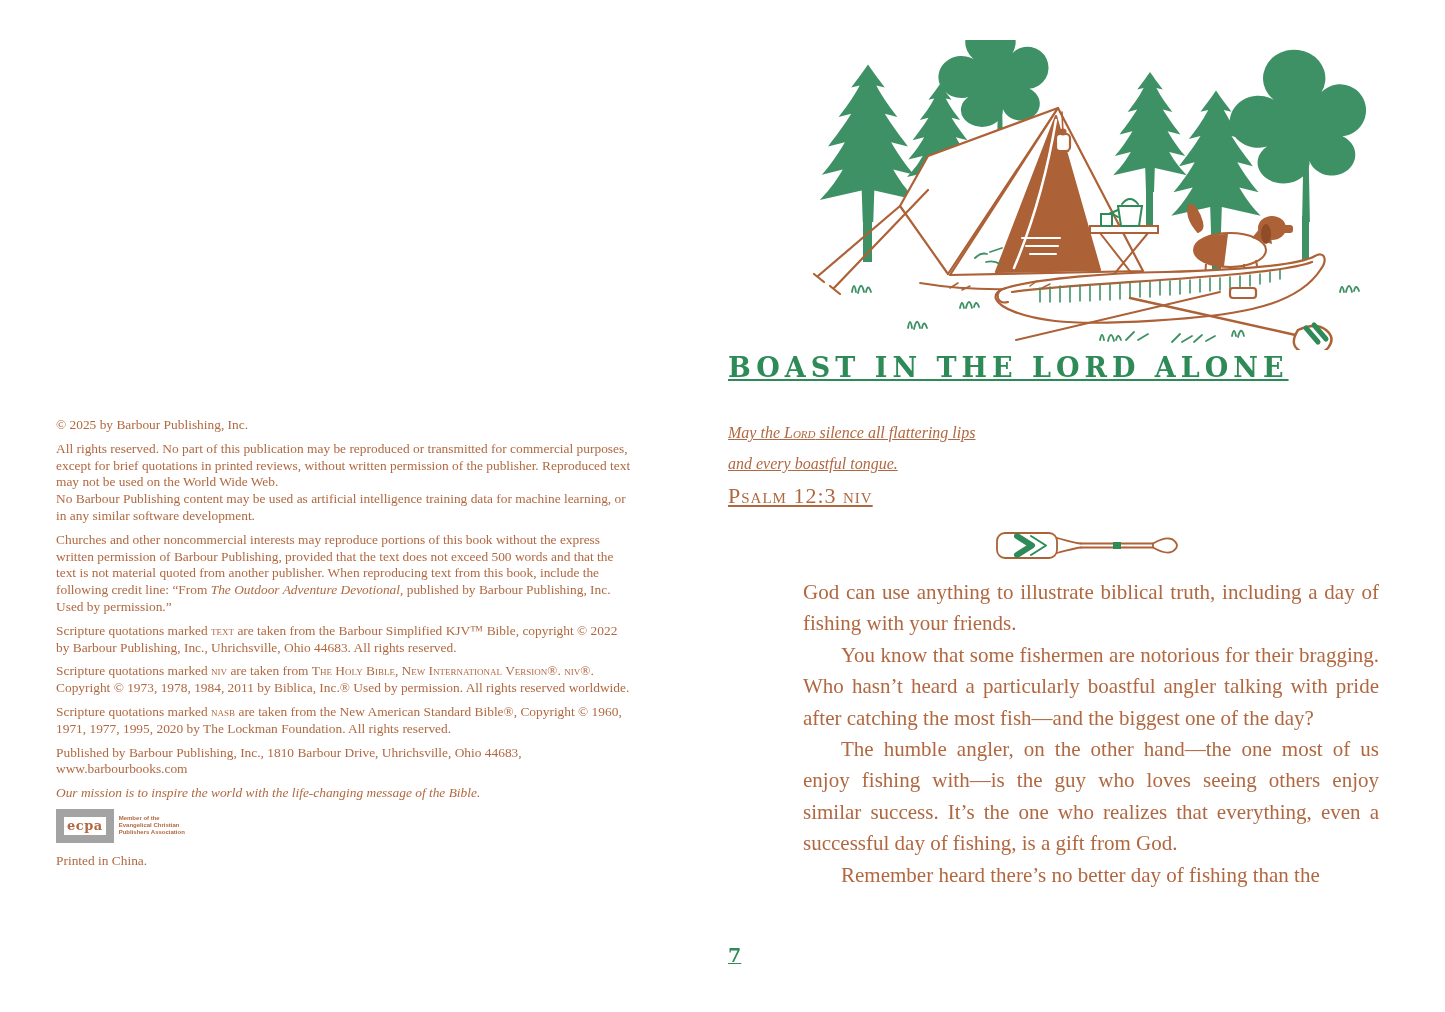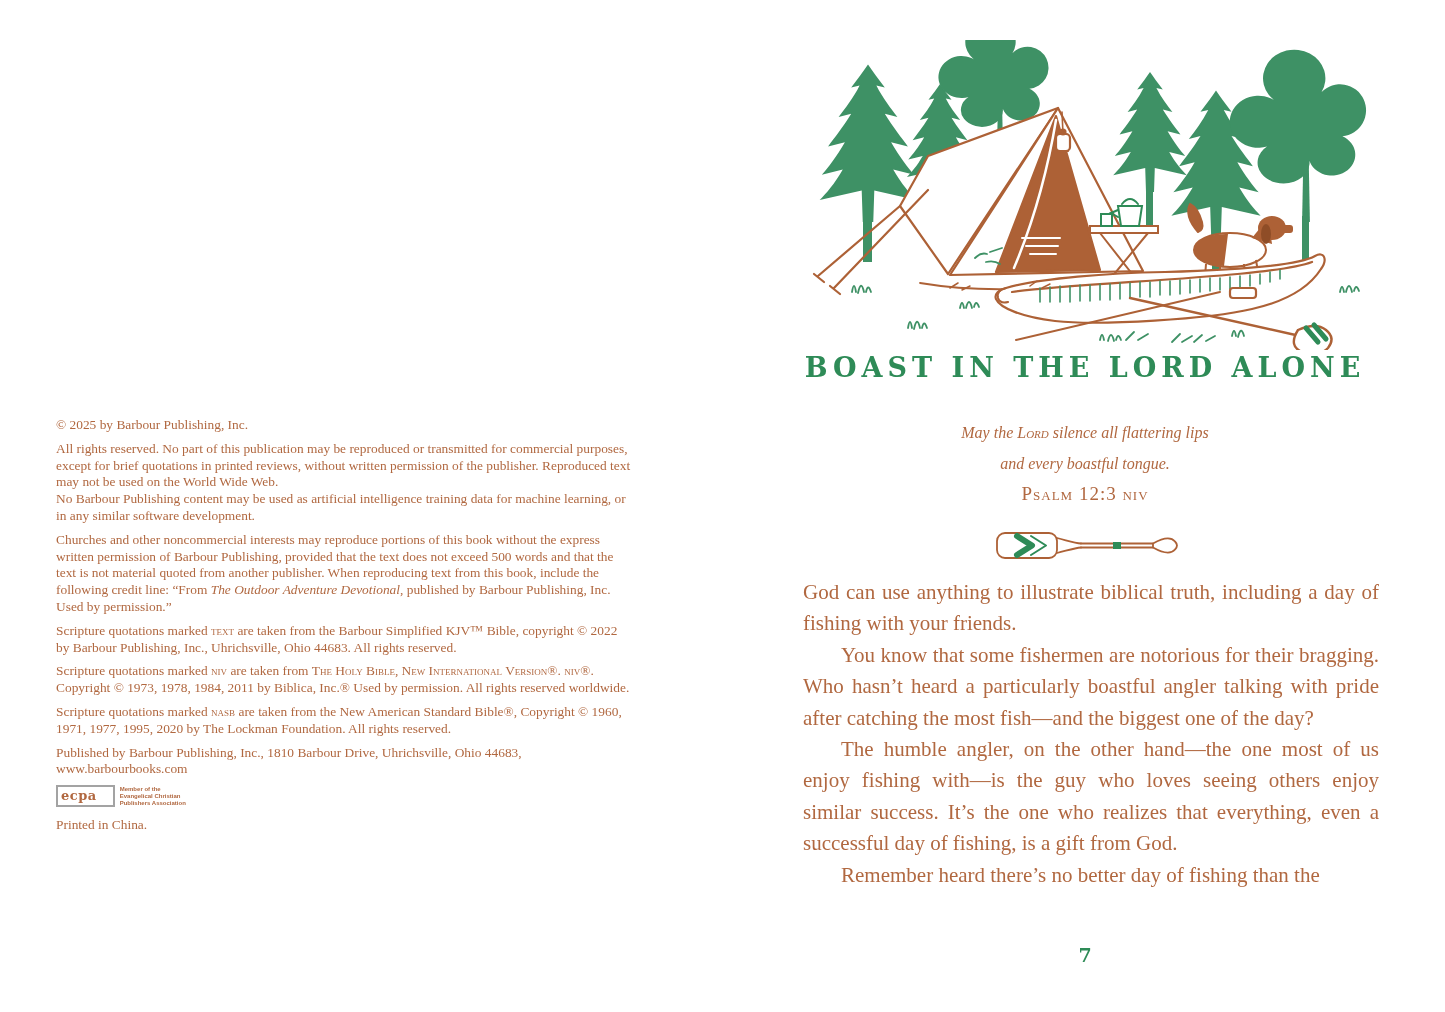--- a/index.html
+++ b/index.html
@@ -6,32 +6,32 @@
   .spread{position:relative;width:1445px;height:1012px;background:#ffffff;overflow:hidden;
           font-family:"Liberation Serif","DejaVu Serif",serif;}
   
   .colophon{position:absolute;left:56px;top:417px;width:575px;color:#b16840;
             font-size:13.4px;line-height:16.8px;}
   .colophon p{margin:0 0 7px 0;}
   .sc{font-variant:small-caps;}
   .it{font-style:italic;}
   .mission{font-style:italic;margin-top:3px;}
   .ecpa{display:flex;align-items:center;gap:5px;margin:4px 0 10px 0;color:#b16840;}
-  .ecpa-abbr{display:inline-block;border:2px solid #a3a3a3;font-weight:bold;
-             font-size:13px;line-height:13px;padding:2px 16px 3px 3px;letter-spacing:0.5px;
+  .ecpa-abbr{display:inline-block;border:8px solid #a3a3a3;font-weight:bold;
+             font-size:13px;line-height:13px;padding:2px 3px 3px 3px;letter-spacing:0.5px;
              font-family:"DejaVu Serif",serif;}
   .ecpa-lines{font-size:6px;line-height:7px;font-weight:bold;
               font-family:"Liberation Sans",sans-serif;}
   
-  .rcenter{position:absolute;left:728px;width:714px;text-align:center;}
+  .rcenter{position:absolute;left:728px;width:714px;text-decoration:underline;}
   .illustration{position:absolute;left:800px;top:40px;}
   .devo-title{top:352px;margin:0;color:#2e8b57;font-size:27px;font-weight:bold;
               letter-spacing:5px;font-family:"DejaVu Serif",serif;}
   .quote{top:417px;color:#b16840;font-style:italic;font-size:16px;line-height:31px;}
-  .verse-ref{top:483px;color:#b16840;font-size:19px;letter-spacing:1px;}
+  .verse-ref{top:483px;color:#b16840;font-size:22px;letter-spacing:1px;}
   .oar{position:absolute;left:993px;top:524px;}
   .body-text{position:absolute;left:803px;top:577px;width:576px;color:#b16840;
              font-size:21px;line-height:31.4px;text-align:justify;}
   .body-text p{margin:0;}
   .body-text p.indent{text-indent:38px;}
   .page-number{top:944px;color:#2e8b57;font-size:19px;font-weight:bold;
                font-family:"DejaVu Serif",serif;}
 </style>
 </head>
 <body>
@@ -40,20 +40,21 @@
 
   <section class="colophon">
     <p>© 2025 by Barbour Publishing, Inc.</p>
     <p><span>All rights reserved. No part of this publication may be reproduced or transmitted for commercial purposes, except for brief quotations in printed reviews, without written permission of the publisher. Reproduced text may not be used on the World Wide Web.</span><br>
       <span>No Barbour Publishing content may be used as artificial intelligence training data for machine learning, or in any similar software development.</span></p>
     <p><span>Churches and other noncommercial interests may reproduce portions of this book without the express written permission of Barbour Publishing, provided that the text does not exceed 500 words and that the text is not material quoted from another publisher. When reproducing text from this book, include the following credit line: “From </span><span class="it">The Outdoor Adventure Devotional</span><span>, published by Barbour Publishing, Inc. Used by permission.”</span></p>
     <p><span>Scripture quotations marked </span><span class="sc">text</span><span> are taken from the Barbour Simplified KJV™ Bible, copyright © 2022 by Barbour Publishing, Inc., Uhrichsville, Ohio 44683. All rights reserved.</span></p>
     <p><span>Scripture quotations marked </span><span class="sc">niv</span><span> are taken from </span><span class="sc">The Holy Bible, New International Version</span><span>®. </span><span class="sc">niv</span><span>®. Copyright © 1973, 1978, 1984, 2011 by Biblica, Inc.® Used by permission. All rights reserved worldwide.</span></p>
     <p><span>Scripture quotations marked </span><span class="sc">nasb</span><span> are taken from the New American Standard Bible®, Copyright © 1960, 1971, 1977, 1995, 2020 by The Lockman Foundation. All rights reserved.</span></p>
     <p>Published by Barbour Publishing, Inc., 1810 Barbour Drive, Uhrichsville, Ohio 44683, www.barbourbooks.com</p>
+    <p class="mission">Our mission is to inspire the world with the life-changing message of the Bible.</p>
     <div class="ecpa">
       <span class="ecpa-abbr">ecpa</span>
       <span class="ecpa-lines"><span>Member of the</span><br><span>Evangelical Christian</span><br><span>Publishers Association</span></span>
     </div>
     <p>Printed in China.</p>
   </section>
 
   <section>
 
     <svg class="illustration" width="580" height="310" viewBox="0 0 580 310">

